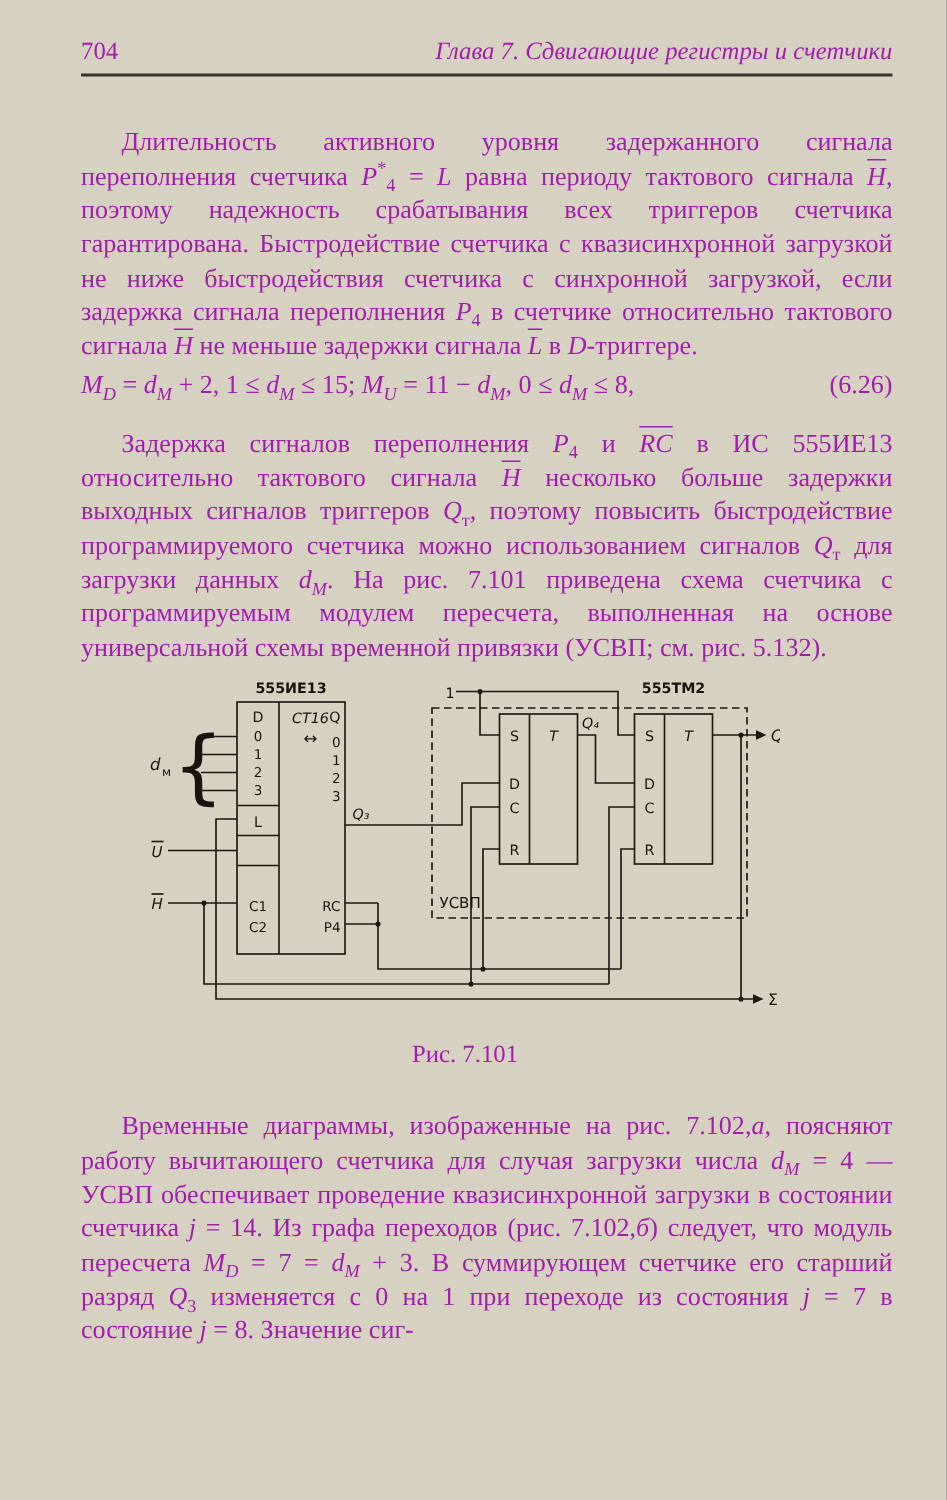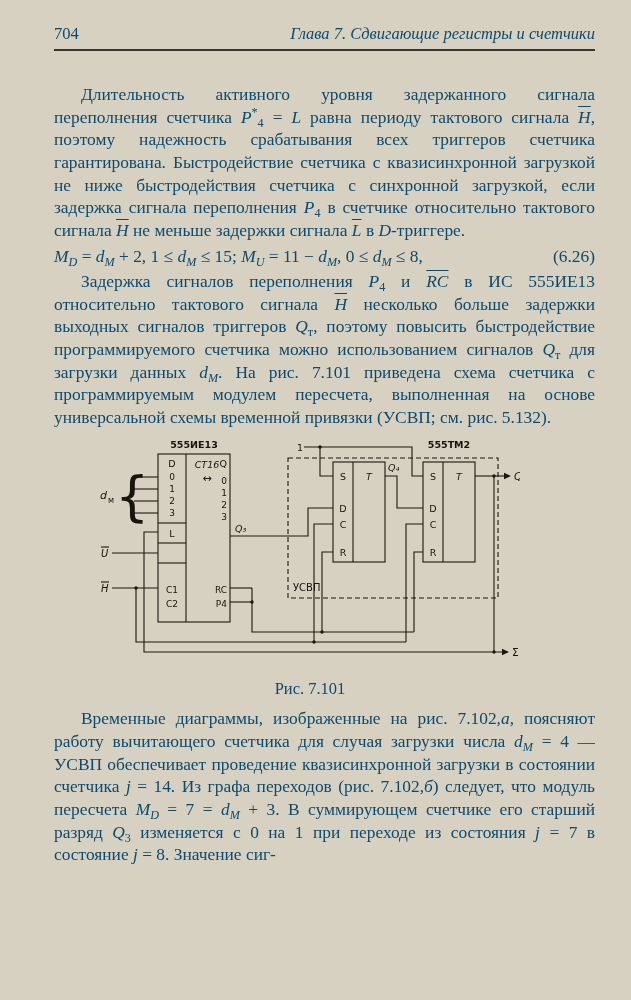--- a/index.html
+++ b/index.html
@@ -1,33 +1,33 @@
 <!DOCTYPE html>
 <html><head>
 <meta charset="utf-8">
 <style>
   html,body{margin:0;padding:0;background:#888;}
   .page{
-    width:631px;height:1000px;background:#d7d1c1;color:#0c4a6e;
+    width:631px;height:1000px;background:#d7d1c1;color:#a21caf;
     font-family:"Liberation Serif",serif;box-sizing:border-box;overflow:hidden;
     position:relative;
   }
   .header{display:flex;justify-content:space-between;align-items:baseline;
     padding:24px 36px 0 54px;font-size:16.5px;}
   .chapter{font-style:italic;margin-left:29px;}
   .rule{border-top:2px solid #3a352c;margin:5px 36px 0 54px;}
   .content{padding:32px 36px 0 54px;font-size:17.4px;line-height:1.3;text-align:justify;}
   .content p{margin:0;text-indent:1.55em;}
   .content p.noindent{text-indent:0;}
-  .eq{display:flex;justify-content:space-between;align-items:baseline;margin:4px 0 2px 0;}
+  .eq{display:flex;justify-content:space-between;align-items:baseline;margin:4px 0 16px 0;}
   .ov{text-decoration:overline;}
   sub,sup{font-size:0.7em;line-height:0;}
   i sub{font-style:italic;}
   .figure{margin:8px 0 0 46px;width:420px;}
-  .caption{text-align:center;font-size:16.5px;margin:8px 0 8px 0;}
+  .caption{text-align:center;font-size:16.5px;margin:8px 0 26px 0;}
   .figure svg text{font-family:"DejaVu Sans",sans-serif;fill:#17130d;}
   .figure svg .it{font-style:italic;}
   .figure svg .b{font-weight:bold;}
   .p-after-fig{margin-top:4px;}
 </style>
 </head>
 <body>
 
 <div class="page">
 

